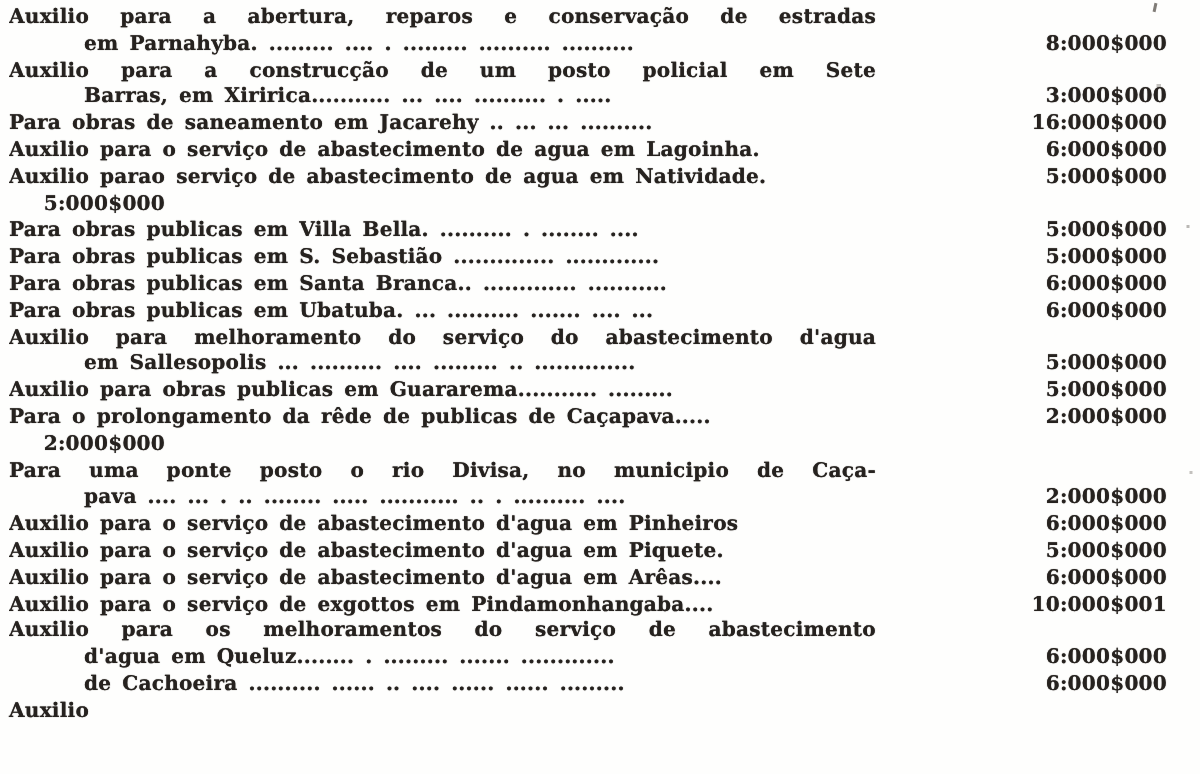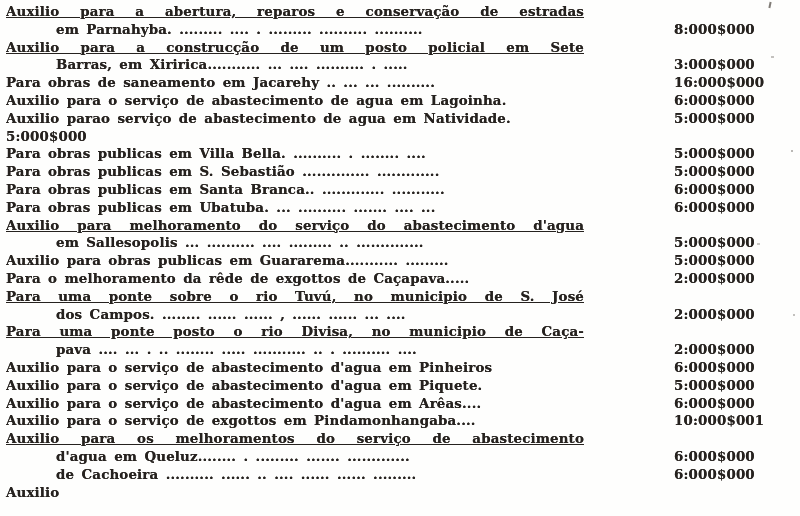--- a/index.html
+++ b/index.html
@@ -43,28 +43,27 @@
     overflow: hidden;
     word-spacing: 2.5px;
   }
   .line.cont {
     padding-left: 50px;
   }
   .line.just {
     width: 578px;
     text-align: justify;
     text-align-last: justify;
-    text-decoration: underline;
   }
   .amount {
     flex: 0 0 auto;
     width: 104px;
     height: 17.8px;
     line-height: 17.8px;
-    text-align: left;
+    text-align: right;
     white-space: nowrap;
   }
   .partial {
     height: 17.8px;
     line-height: 17.8px;
     white-space: nowrap;
     word-spacing: 2.5px;
   }
   
   .artifact {
@@ -162,30 +161,26 @@
 
   <div class="row">
     <div class="desc">
           <div class="line">Auxilio para obras publicas em Guararema........... .........</div>
         </div>
     <div class="amount">5:000$000</div>
   </div>
 
   <div class="row">
     <div class="desc">
-          <div class="line">Para o melhoramento da rêde de exgottos de Caçapava.....</div>
+          <div class="line">Para o prolongamento da rêde de publicas de Caçapava.....</div>
         </div>
     <div class="amount">2:000$000</div>
   </div>
 
   <div class="row">
-    <div class="desc">
-          <div class="line just">Para uma ponte sobre o rio Tuvú, no municipio de S. José</div>
-          <div class="line cont">dos Campos. ........ ...... ...... , ...... ...... ... ....</div>
-        </div>
     <div class="amount">2:000$000</div>
   </div>
 
   <div class="row">
     <div class="desc">
           <div class="line just">Para uma ponte posto o rio Divisa, no municipio de Caça-</div>
           <div class="line cont">pava .... ... . .. ........ ..... ........... .. . .......... ....</div>
         </div>
     <div class="amount">2:000$000</div>
   </div>

